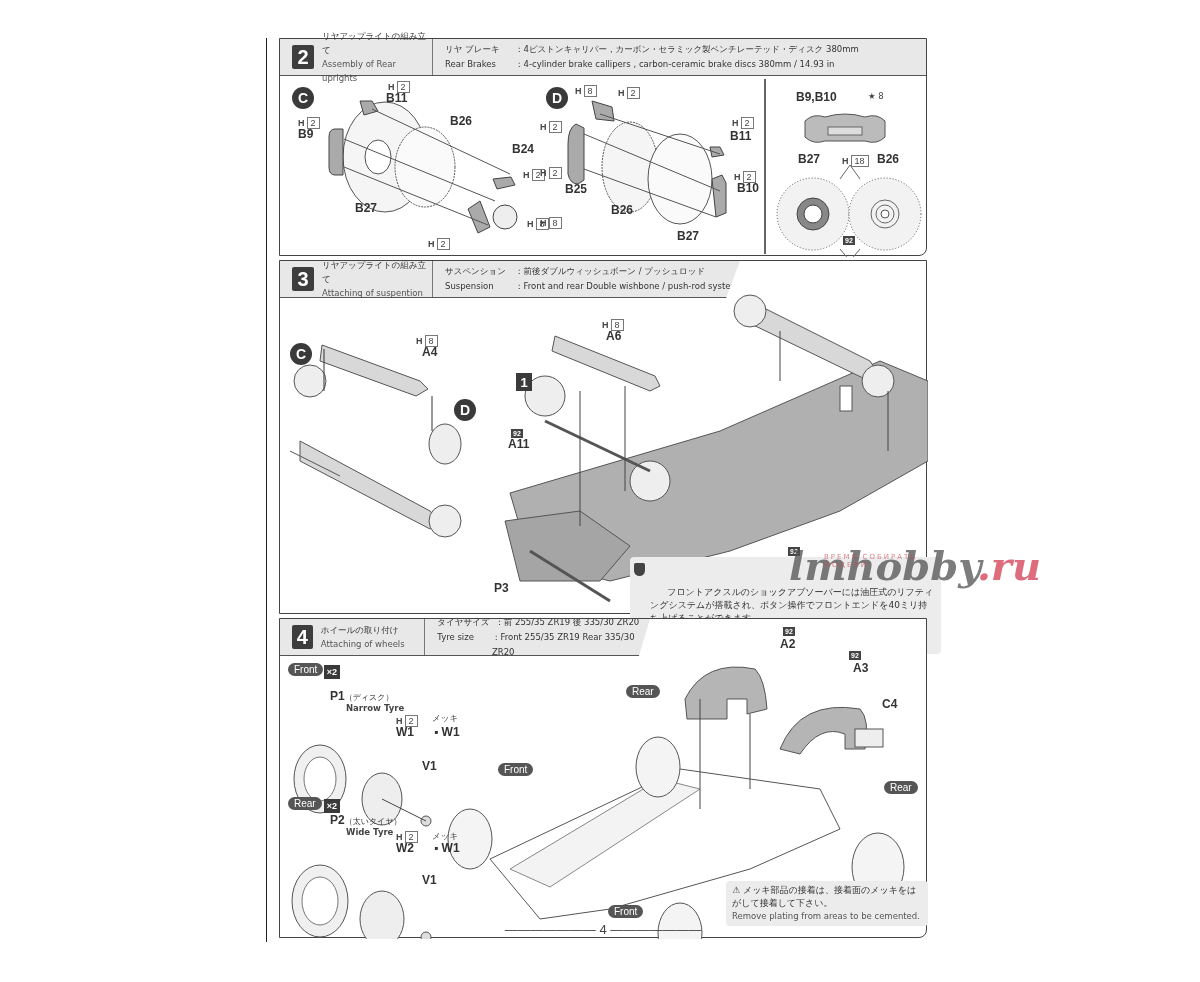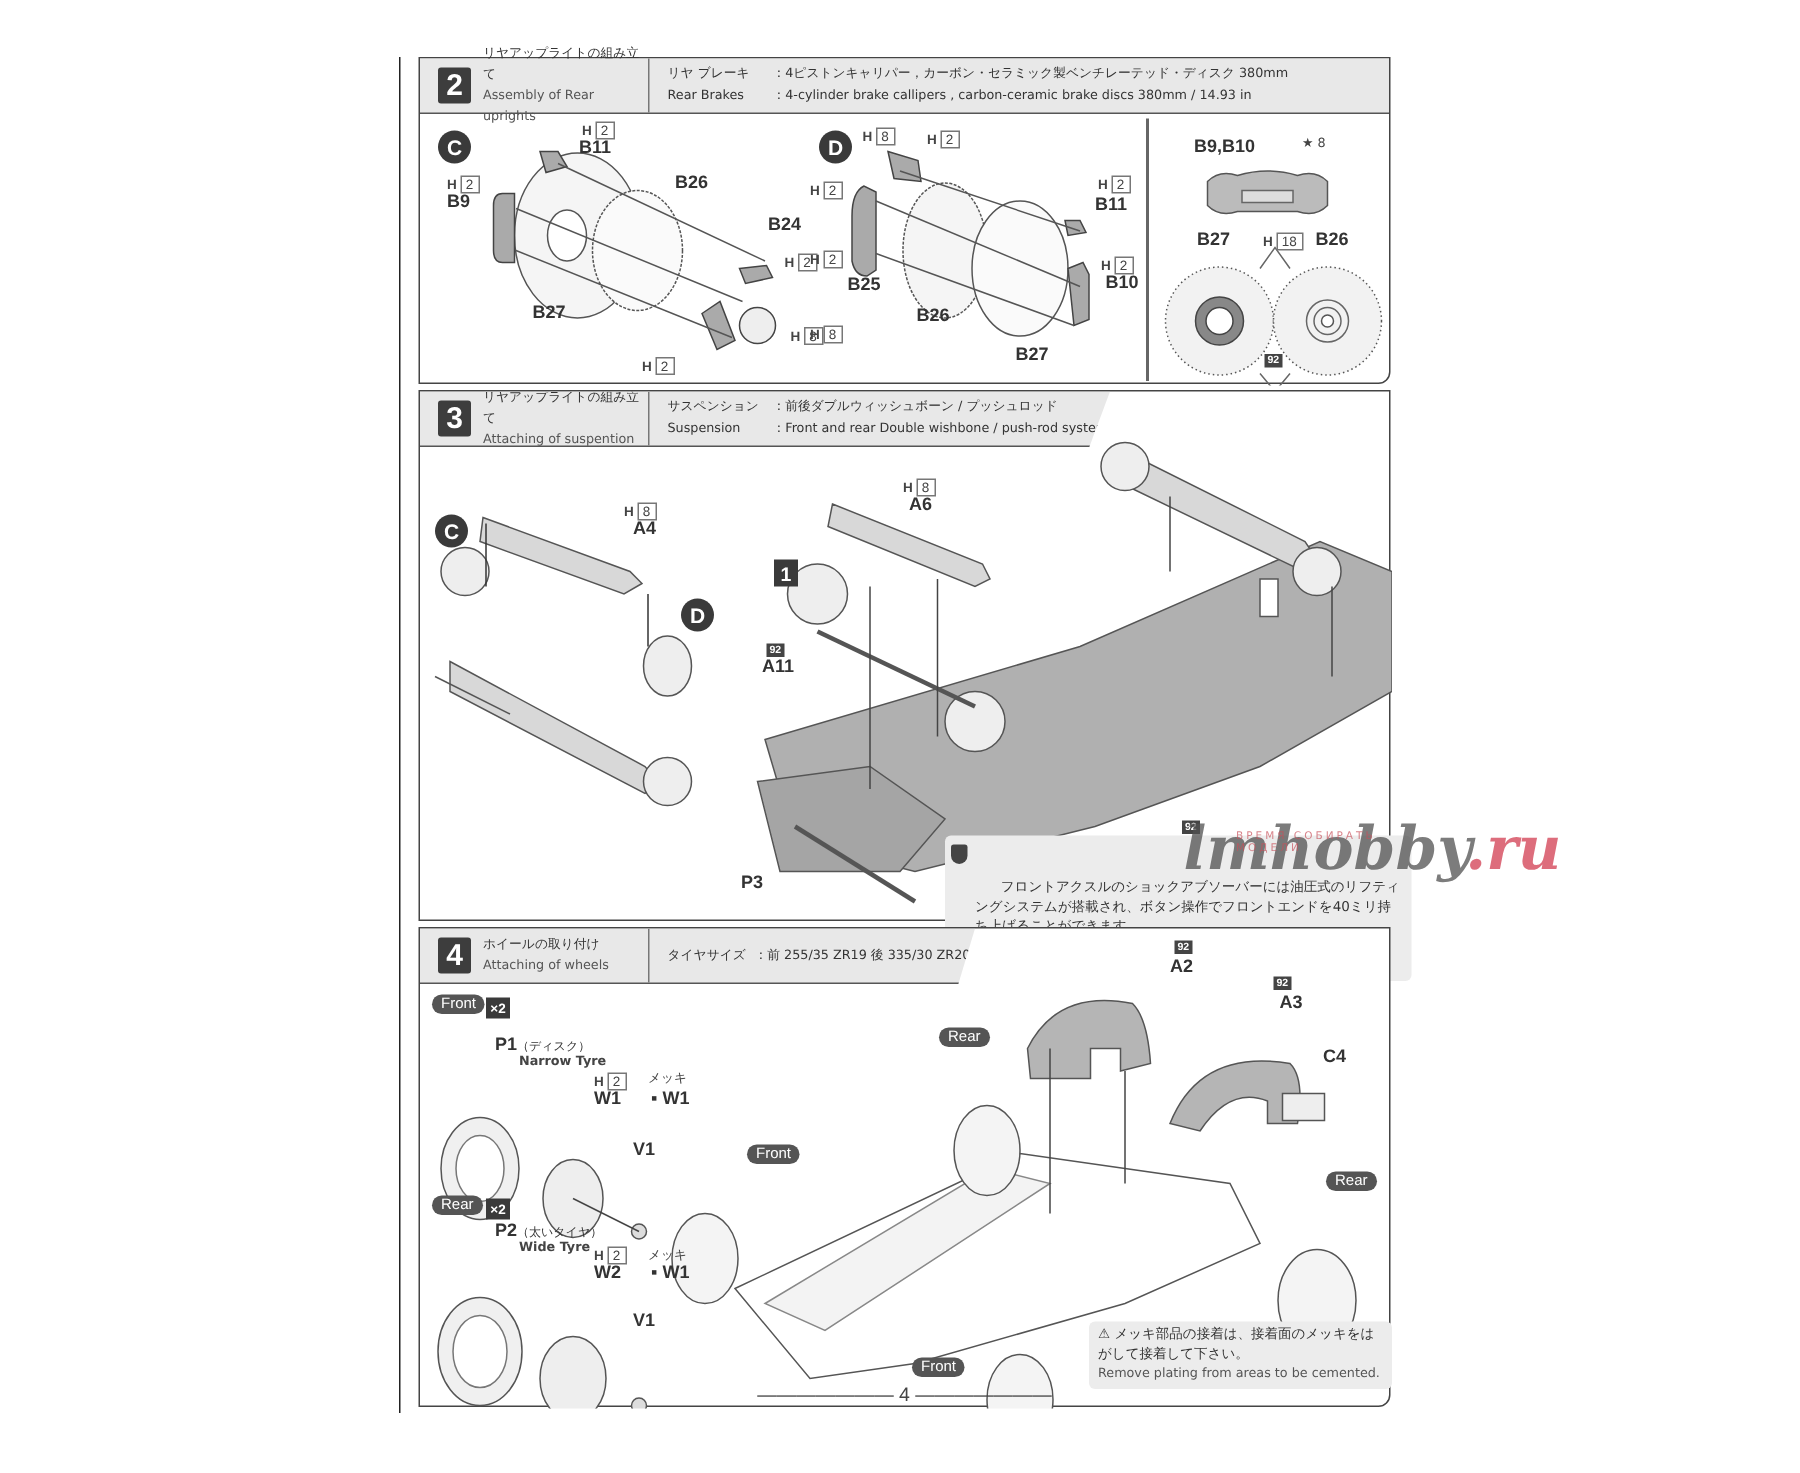--- a/index.html
+++ b/index.html
@@ -215,20 +215,24 @@
       <div class="step-badge">4</div>
       <div class="step-titles">
         <span class="jp">ホイールの取り付け</span>
         <span class="en">Attaching of wheels</span>
       </div>
       <div class="spec">
         <div class="row">
             <span class="k" style="width:58px;">タイヤサイズ</span>
             <span class="v">：前  255/35 ZR19    後 335/30 ZR20</span>
           </div>
+        <div class="row">
+            <span class="k" style="width:58px;">Tyre size</span>
+            <span class="v">：Front  255/35 ZR19  Rear 335/30 ZR20</span>
+          </div>
       </div>
     </div>
 
     <svg class="art" width="648" height="320">
 
       <ellipse cx="40" cy="160" rx="26" ry="34" fill="#f0f0f0" stroke="#555"></ellipse>
       <ellipse cx="40" cy="160" rx="16" ry="22" fill="#fff" stroke="#777"></ellipse>
       <ellipse cx="102" cy="180" rx="20" ry="26" fill="#eee" stroke="#555"></ellipse>
       <circle cx="146" cy="202" r="5" fill="#ddd" stroke="#555"></circle>
       <line x1="102" y1="180" x2="146" y2="202" stroke="#444"></line>

